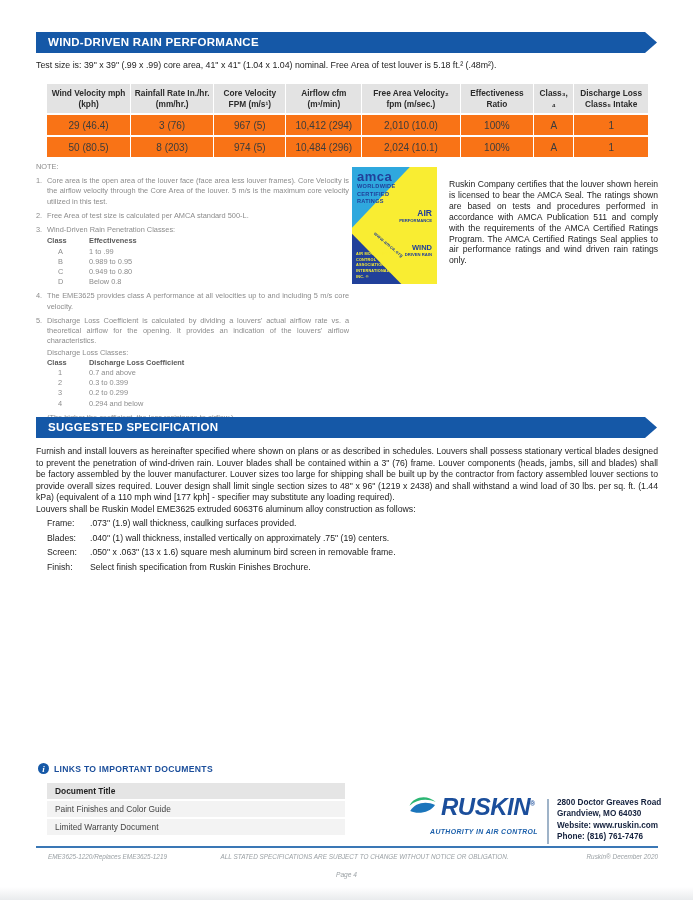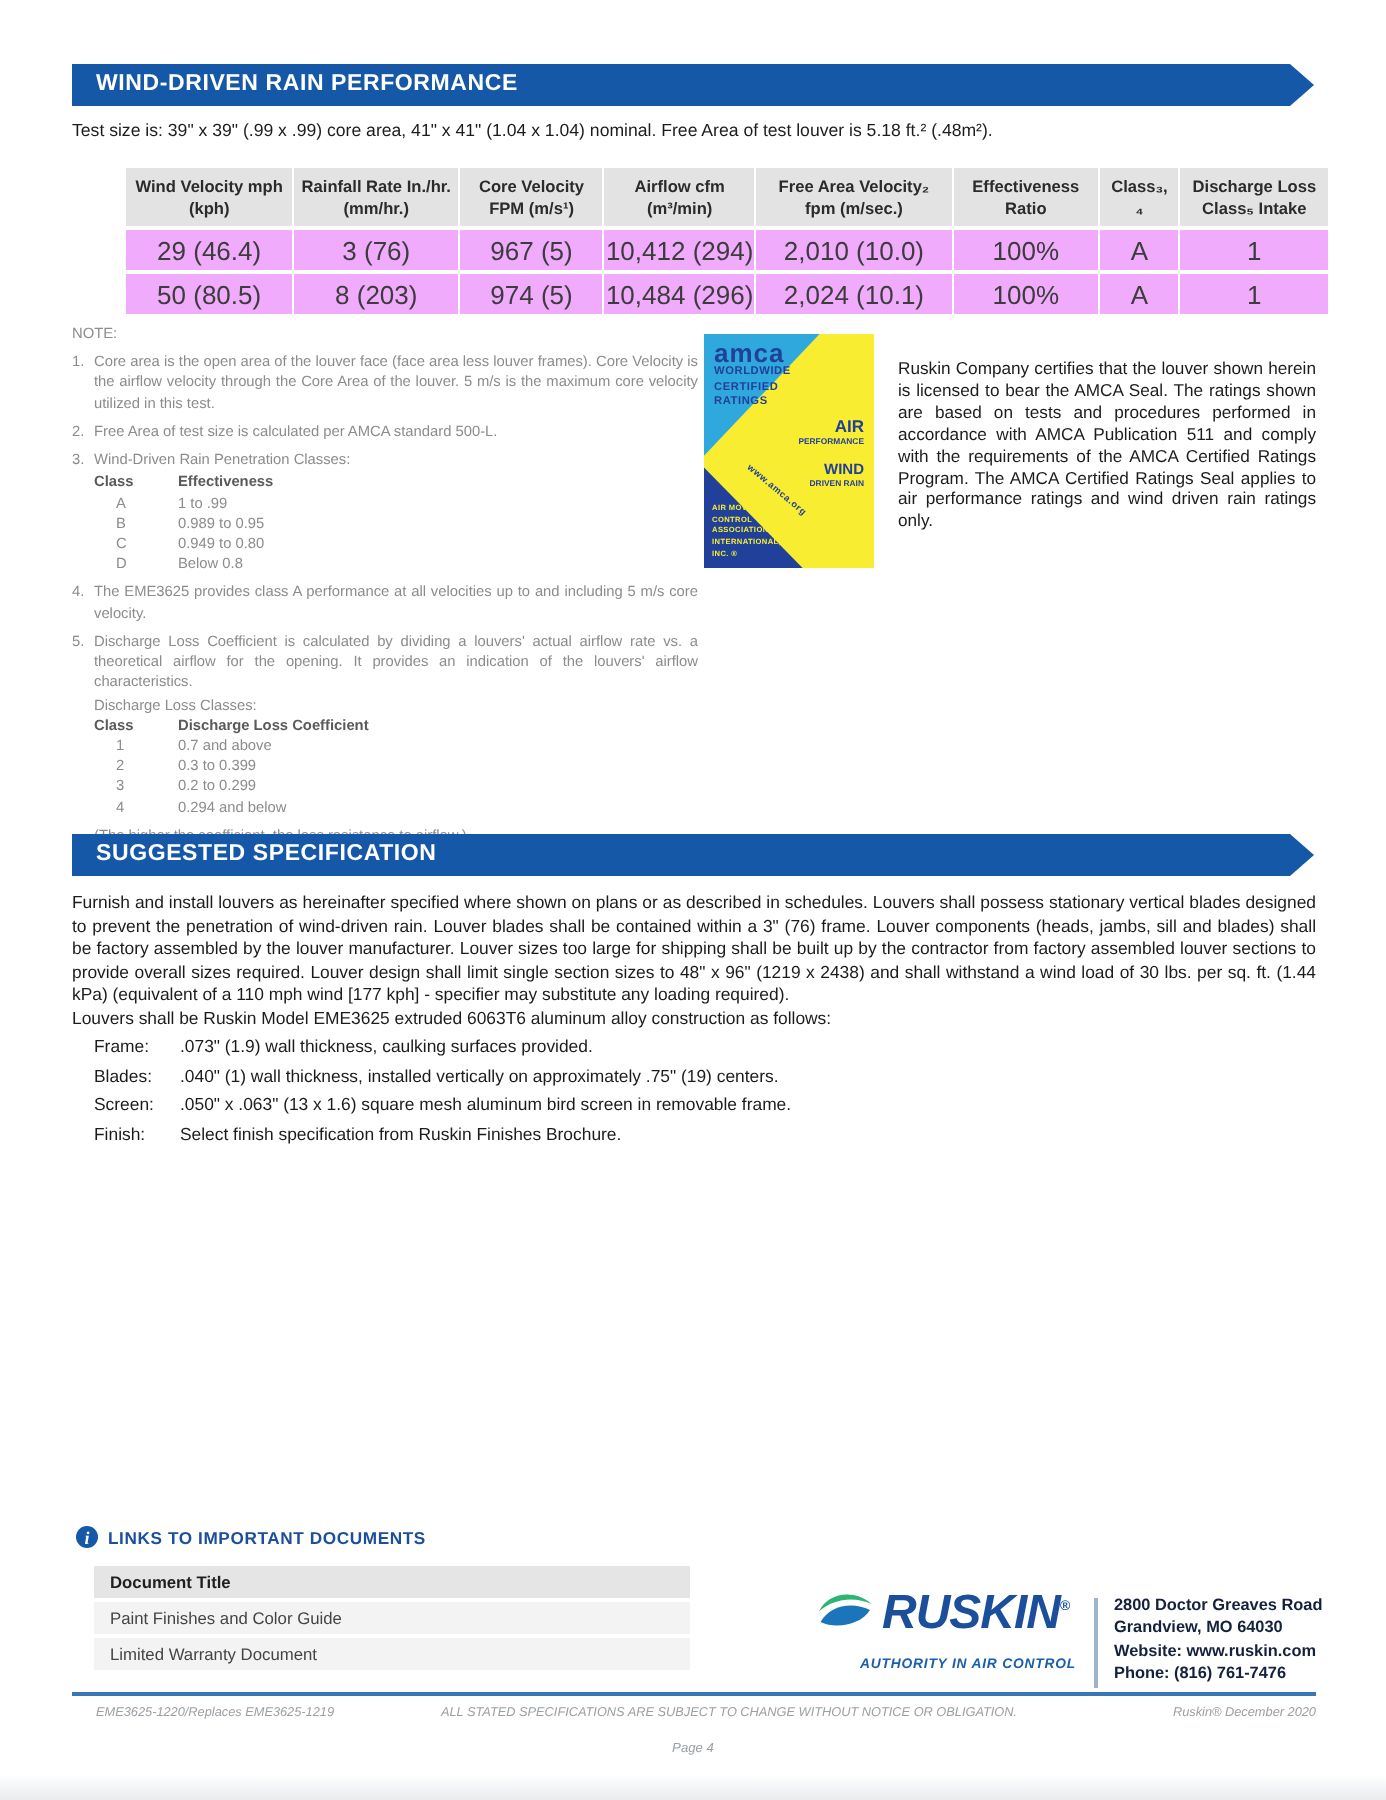--- a/index.html
+++ b/index.html
@@ -16,31 +16,31 @@
     clip-path:polygon(0 0, calc(100% - 12px) 0, 100% 50%, calc(100% - 12px) 100%, 0 100%);
     color:#ffffff; font-weight:bold; font-size:11.5px; letter-spacing:.3px;
     line-height:21px; padding-left:12px;
   }
 
   
   .intro { left:36px; top:60px; width:622px; font-size:8.8px; color:#1c1c1c; }
 
   
   .perf-table {
-    left:63px; top:84px; width:601px; display:grid;
+    left:47px; top:84px; width:601px; display:grid;
     grid-template-columns:14fr 13.8fr 12fr 12.6fr 16.4fr 12.2fr 6.6fr 12.4fr;
     column-gap:1px; row-gap:2px; background:#ffffff;
   }
   .perf-table .hcell {
     background:#e3e3e3; color:#2b2b2b; font-weight:bold; font-size:8.3px;
     text-align:center; display:flex; align-items:center; justify-content:center;
     min-height:29px; padding:2px 3px; line-height:1.22;
   }
   .perf-table .dcell {
-    background:#f0abfc; color:#3c3c3c; font-size:13px; text-align:center;
+    background:#f97316; color:#3c3c3c; font-size:10px; text-align:center;
     display:flex; align-items:center; justify-content:center; height:20px;
   }
 
   
   .notes { left:36px; top:162px; width:313px; font-size:7.4px; color:#8c8c8c; line-height:1.38; }
   .notes .nlabel { margin-bottom:1px; }
   .note-item { display:flex; margin-top:4px; }
   .note-item .num { width:11px; flex:none; }
   .note-item .ntext { flex:1; text-align:justify; }
   .sub-table { margin:1px 0 2px 11px; }
@@ -55,21 +55,21 @@
     clip-path:polygon(0 0, 68% 0, 0 52%); }
   .amca .tri-navy { position:absolute; inset:0; background:#21409A;
     clip-path:polygon(0 57%, 58% 100%, 0 100%); }
   .amca .wordmark { position:absolute; left:5px; top:3px; color:#21409A; font-weight:bold;
     font-size:13px; letter-spacing:.5px; line-height:1; }
   .amca .worldwide { position:absolute; left:5px; top:16px; width:42px; color:#21409A;
     font-weight:bold; font-size:5.6px; line-height:1.35; letter-spacing:.3px; }
   .amca .right-txt { position:absolute; right:5px; top:42px; text-align:right; color:#21409A; }
   .amca .air   { font-weight:bold; font-size:8.5px; line-height:1; }
   .amca .perf  { font-weight:bold; font-size:4.2px; line-height:1.4; }
-  .amca .wind  { font-weight:bold; font-size:7.5px; line-height:1.2; margin-top:7px; }
+  .amca .wind  { font-weight:bold; font-size:7.5px; line-height:1.2; margin-top:20px; }
   .amca .drain { font-weight:bold; font-size:4.2px; line-height:1.3; }
   .amca .assoc { position:absolute; left:4px; bottom:3px; width:44px; color:#F9ED32;
     font-weight:bold; font-size:3.8px; line-height:1.55; letter-spacing:.2px; }
   .amca .url { position:absolute; left:24px; top:64px; color:#21409A; font-weight:bold;
     font-size:4.6px; transform:rotate(40deg); transform-origin:left top; letter-spacing:.4px; }
 
   
   .cert { left:449px; top:179px; width:209px; font-size:8.6px; line-height:1.27;
     text-align:justify; color:#1c1c1c; }
 

